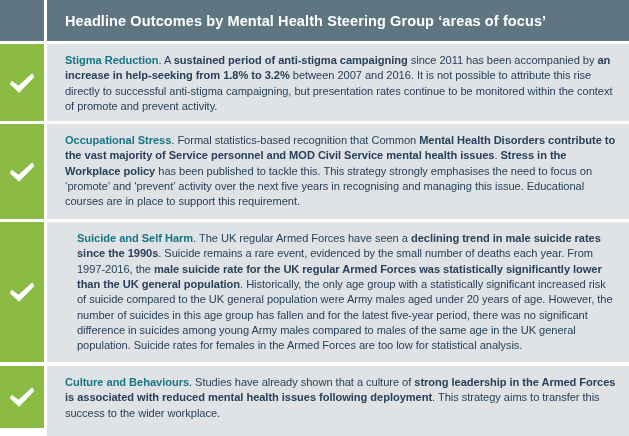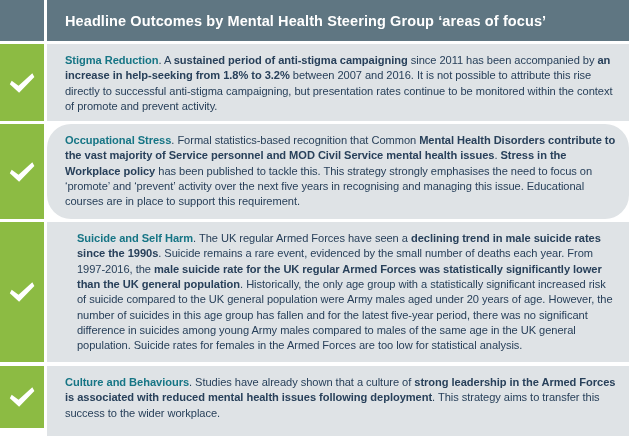--- a/index.html
+++ b/index.html
@@ -134,21 +134,21 @@
       <div class="body-text" style="color: rgb(40, 64, 90);"><span class="lead" style="color: rgb(22, 117, 133);">Stigma Reduction</span><span>. A </span><span class="em">sustained period of anti-stigma campaigning</span><span> since 2011 has been accompanied by </span><span class="em">an increase in help-seeking from 1.8% to 3.2%</span><span> between 2007 and 2016. It is not possible to attribute this rise directly to successful anti-stigma campaigning, but presentation rates continue to be monitored within the context of promote and prevent activity.</span></div>
     </div>
   </div>
 
   <div class="row" id="row-2">
     <div class="check-cell" style="background: rgb(140, 187, 67);">
       <svg class="check-icon" viewBox="0 0 32 32">
         <path d="M3 17.2 L5.0 13.6 L12.3 19.0 L27.0 5.6 L29.2 9.6 L12.9 26.4 Z" fill="#ffffff"></path>
       </svg>
     </div>
-    <div class="content-cell" style="background: rgb(223, 227, 230); border-radius: 24px;">
+    <div class="content-cell" style="background: rgb(223, 227, 230);">
       <div class="body-text" style="color: rgb(40, 64, 90);"><span class="lead" style="color: rgb(22, 117, 133);">Occupational Stress</span><span>. Formal statistics-based recognition that Common </span><span class="em">Mental Health Disorders contribute to the vast majority of Service personnel and MOD Civil Service mental health issues</span><span>. </span><span class="em">Stress in the Workplace policy</span><span> has been published to tackle this. This strategy strongly emphasises the need to focus on ‘promote’ and ‘prevent’ activity over the next five years in recognising and managing this issue. Educational courses are in place to support this requirement.</span></div>
     </div>
   </div>
 
   <div class="row" id="row-3">
     <div class="check-cell" style="background: rgb(140, 187, 67);">
       <svg class="check-icon" viewBox="0 0 32 32">
         <path d="M3 17.2 L5.0 13.6 L12.3 19.0 L27.0 5.6 L29.2 9.6 L12.9 26.4 Z" fill="#ffffff"></path>
       </svg>
     </div>

